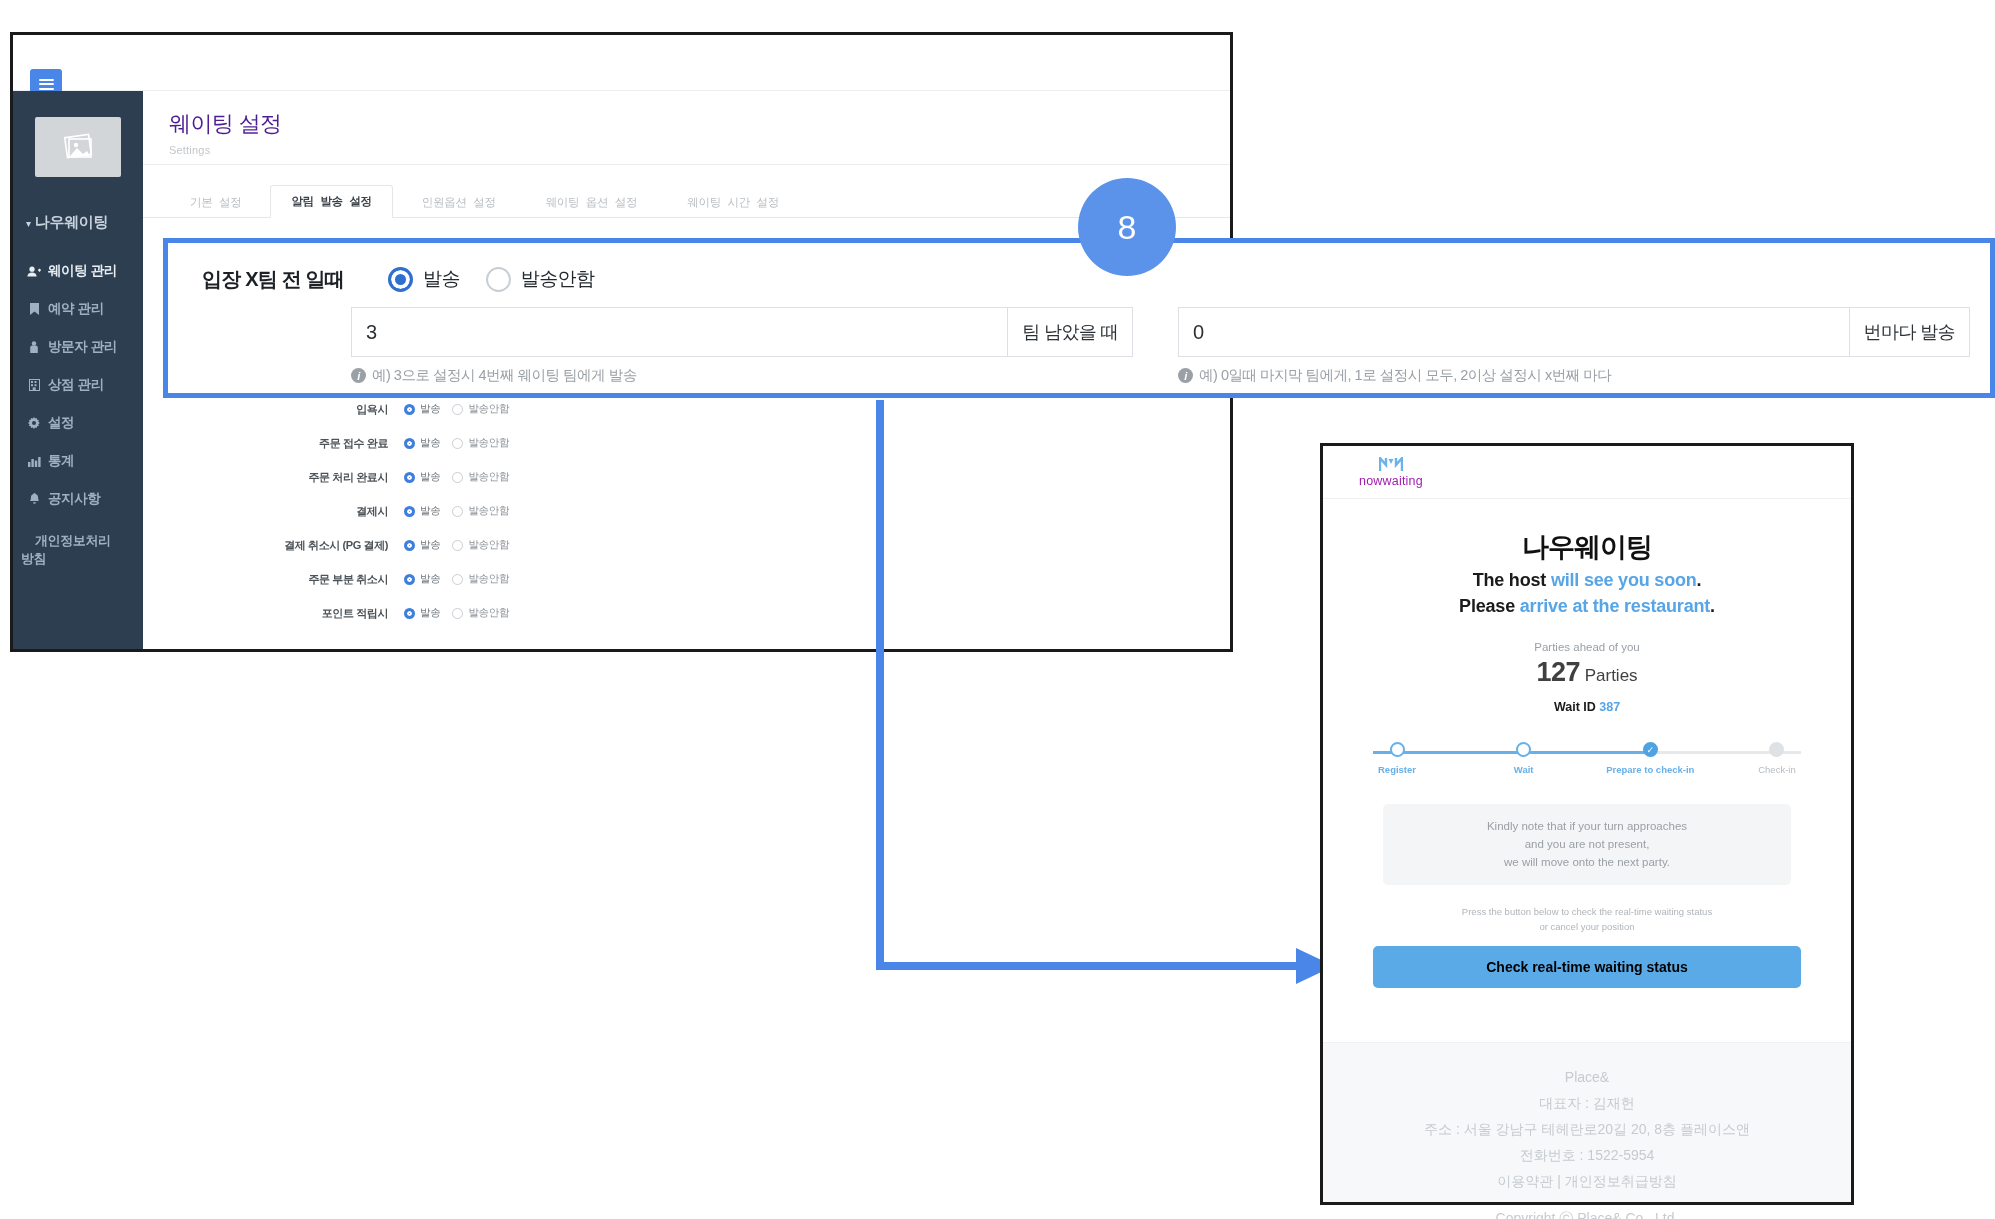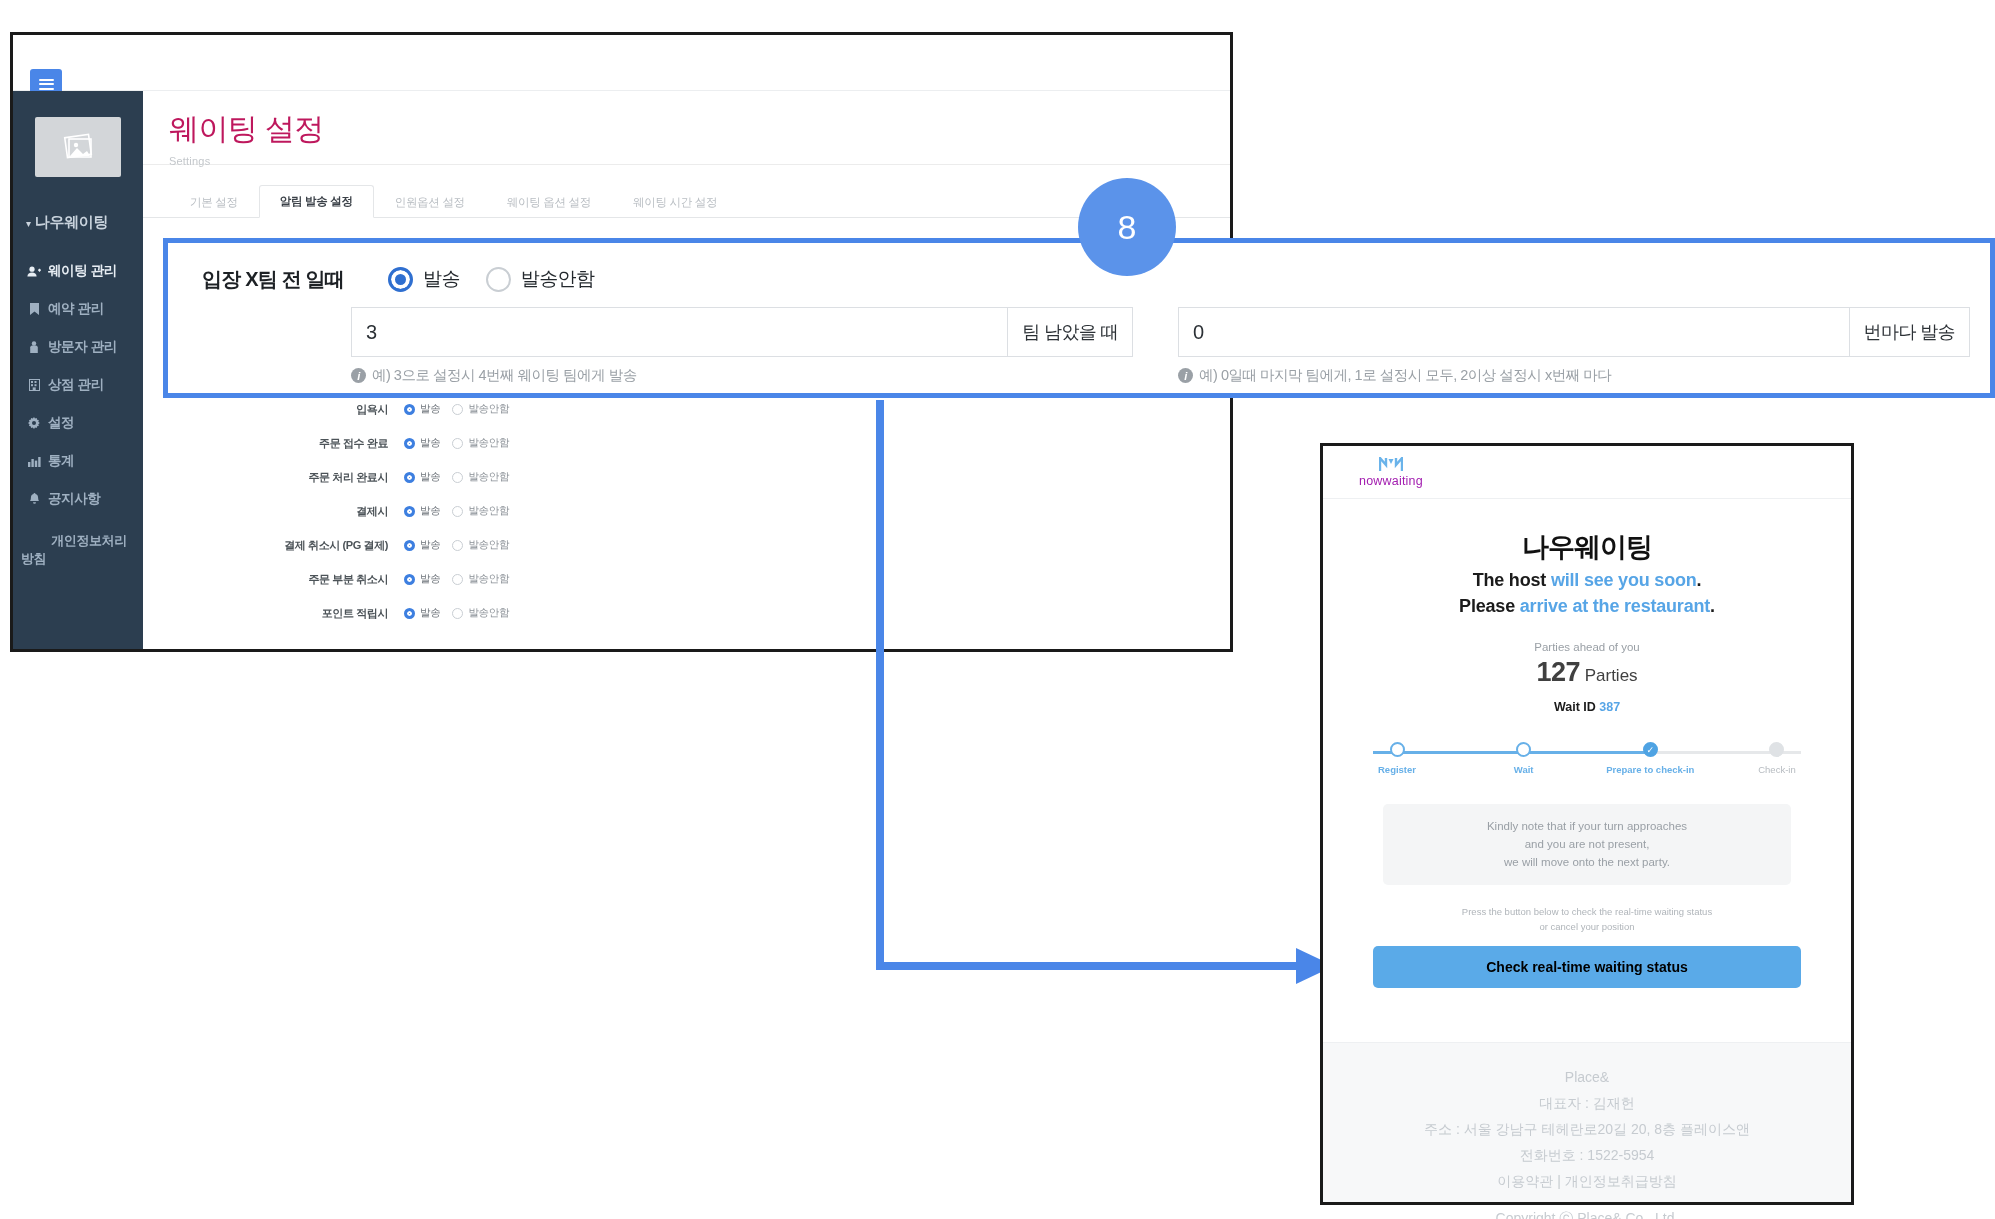--- a/index.html
+++ b/index.html
@@ -44,35 +44,35 @@
   .sidebar-items{margin-top:20px;}
   .s-item{
     display:flex;align-items:center;gap:7px;padding:10px 0 10px 14px;
     font-size:13.5px;font-weight:bold;color:#9fb0c1;letter-spacing:-0.4px;
   }
   .s-item.active{color:#e8eef4;}
   .s-item .s-ico{width:14px;display:inline-flex;justify-content:center;align-items:center;font-size:12px;color:#9fb0c1;}
   .s-item.active .s-ico{color:#e8eef4;}
   .s-item.privacy{display:block;padding:14px 0 10px 8px;line-height:1.35;font-size:13px;}
   .s-item.privacy span{display:block;}
-  .s-item.privacy .l1{padding-left:14px;text-align:center;}
+  .s-item.privacy .l1{padding-left:14px;}
 
   .content{
     position:absolute;left:130px;top:56px;right:0;bottom:0;background:#ffffff;
   }
   .page-head{
     height:74px;border-bottom:1px solid #ececec;padding:18px 0 0 26px;box-sizing:border-box;
     background:#fff;
   }
-  .page-title{font-size:30px;color:#be185d;letter-spacing:-0.6px;font-weight:400;}
+  .page-title{font-size:22px;color:#4c1d95;letter-spacing:-0.6px;font-weight:400;}
   .page-sub{font-size:11px;color:#c3c7cb;margin-top:5px;letter-spacing:0.2px;}
 
   .tabbar{
-    height:34px;margin-top:18px;padding-left:26px;display:flex;align-items:flex-end;gap:0;
-    border-bottom:1px solid #e4e6e8;position:relative;
+    height:34px;margin-top:18px;padding-left:26px;display:flex;align-items:flex-end;gap:8px;
+    border-bottom:1px solid #e4e6e8;position:relative;font-family:Liberation Mono, monospace;
   }
   .tab{
     font-size:11.5px;color:#b9bec3;padding:8px 20px;letter-spacing:-0.3px;
     position:relative;bottom:-1px;border:1px solid transparent;border-bottom:none;
   }
   .tab.active{
     color:#3b4148;font-weight:bold;background:#fff;border-color:#e4e6e8;border-bottom:1px solid #fff;
     border-radius:3px 3px 0 0;
   }
 

